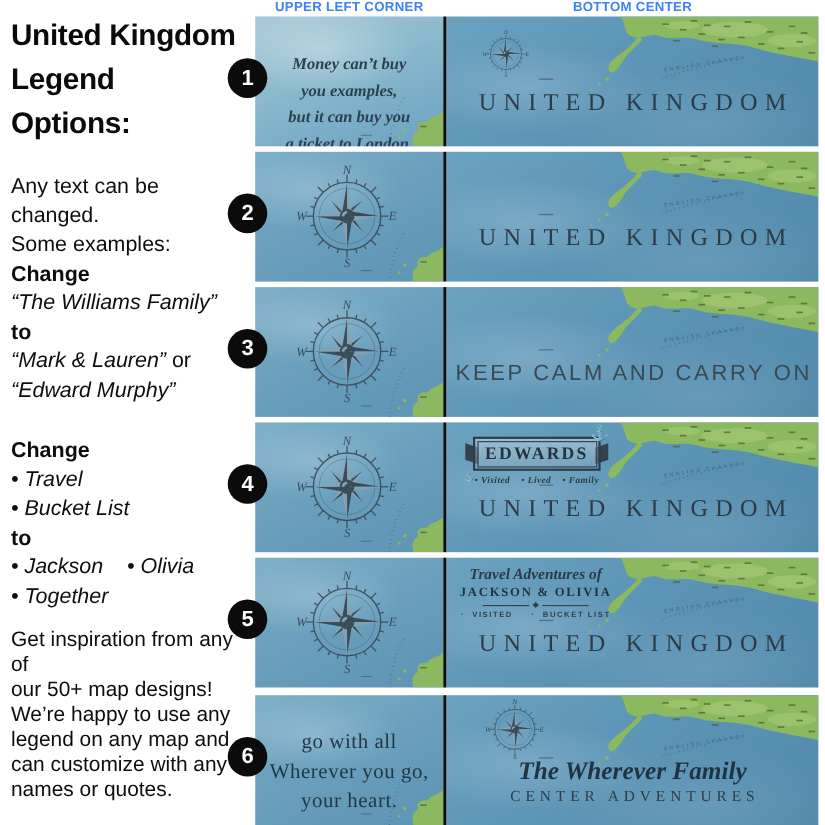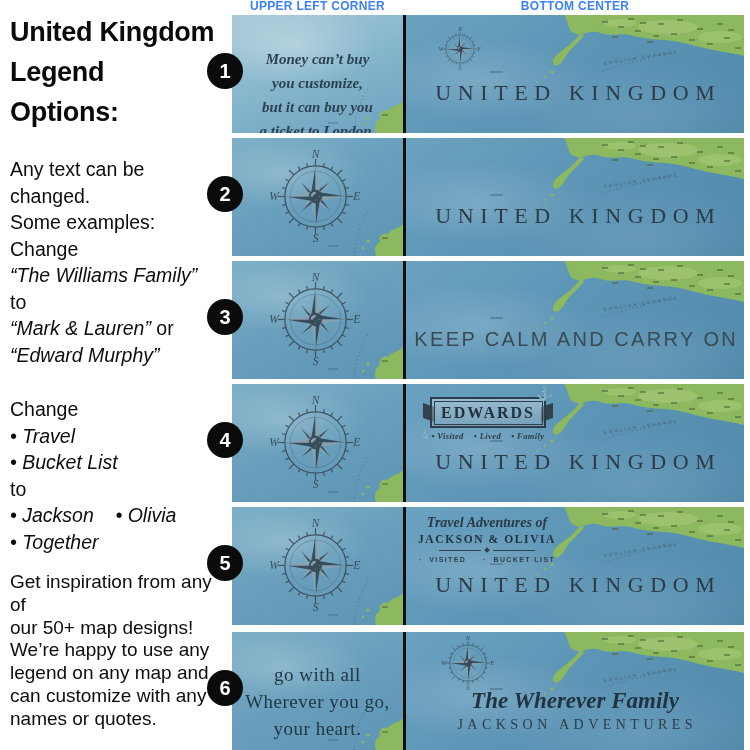--- a/index.html
+++ b/index.html
@@ -5,21 +5,21 @@
   html,body{margin:0;padding:0;background:#fff;}
   .page{position:relative;width:750px;height:750px;background:#ffffff;overflow:hidden;
         font-family:"Liberation Sans",sans-serif;color:#0d0d0d;}
 
   
   .sidebar{position:absolute;left:10px;top:12px;width:214px;}
   .side-title div{font-size:27px;font-weight:700;line-height:40px;letter-spacing:-0.3px;color:#0a0a0a;}
   .side-body{margin-top:24px;font-size:19.5px;line-height:26.5px;}
   .side-body div{white-space:pre-wrap;}
   .ex2{margin-top:28px;}
-  .b{font-weight:400;}
+  .b{font-weight:700;}
   .i{font-style:italic;}
   .side-foot{margin-top:16px;font-size:19px;line-height:22.8px;}
   .side-foot div{white-space:pre-wrap;}
 
   
   .col-head{position:absolute;top:0;height:14px;font-size:12px;font-weight:700;color:#3b82f6;
             text-align:center;letter-spacing:0.3px;line-height:13px;}
   .col-head.left{left:232px;width:171px;}
   .col-head.right{left:406px;width:338px;}
 
@@ -139,21 +139,21 @@
       <svg class="sea-art" viewBox="0 0 171 118" preserveAspectRatio="none">
           <path d="M171,86 C165,92 160,90 156,96 C150,94 146,99 148,104 C143,106 142,112 144,118 L171,118 Z" fill="#8cb85f"></path>
           <circle cx="136" cy="103" r="1.6" fill="#8cb85f"></circle>
           <circle cx="131" cy="110" r="1.2" fill="#8cb85f"></circle>
           <path d="M122,118 C124,100 128,86 136,73" fill="none" stroke="#3c5666" stroke-width="1.2" stroke-dasharray="0.6 3.2" opacity="0.7"></path>
           <line x1="96" y1="108" x2="106" y2="108" stroke="#3c5666" stroke-width="1.1" opacity="0.55"></line>
           <line x1="150" y1="100" x2="156" y2="100" stroke="#4f6135" stroke-width="1.4" opacity="0.75"></line>
         </svg>
       <div class="quote1">
         <div>Money can’t buy</div>
-        <div>you customize,</div>
+        <div>you examples,</div>
         <div>but it can buy you</div>
         <div>a ticket to London.</div>
       </div>
     </div>
     <div class="divider"></div>
     <div class="panel pright">
       <svg class="sea-art" viewBox="0 0 338 118" preserveAspectRatio="none">
           <path d="M158,0 C164,9 161,15 168,18 C177,22 184,14 194,18 C204,22 214,17 228,21 C246,26 262,23 282,29 C302,35 322,37 338,41 L338,0 Z" fill="#8cb85f"></path>
           <path d="M175,17 C169,26 162,31 154,37 C149,41 145,46 148,50 C152,53 157,46 160,41 C164,34 171,29 178,21 Z" fill="#8cb85f"></path>
           <ellipse cx="262" cy="12" rx="30" ry="7" fill="#a9cb7b" opacity="0.55"></ellipse>
@@ -855,18 +855,18 @@
               <circle r="7.5" fill="none" stroke="#2e3d49" stroke-width="2.4"></circle>
               <circle r="3" fill="#2e3d49"></circle>
               <text class="cl" x="0" y="-50">N</text>
               <text class="cl" x="54" y="5">E</text>
               <text class="cl" x="0" y="60">S</text>
               <text class="cl" x="-54" y="5">W</text>
             </g>
           </svg></div>
       <div class="r6-block">
         <div class="r6-script">The Wherever Family</div>
-        <div class="r6-caps">JACKSON ADVENTURES</div>
+        <div class="r6-caps">CENTER ADVENTURES</div>
       </div>
     </div>
   </section>
 
 </div>
 
 </body></html>

